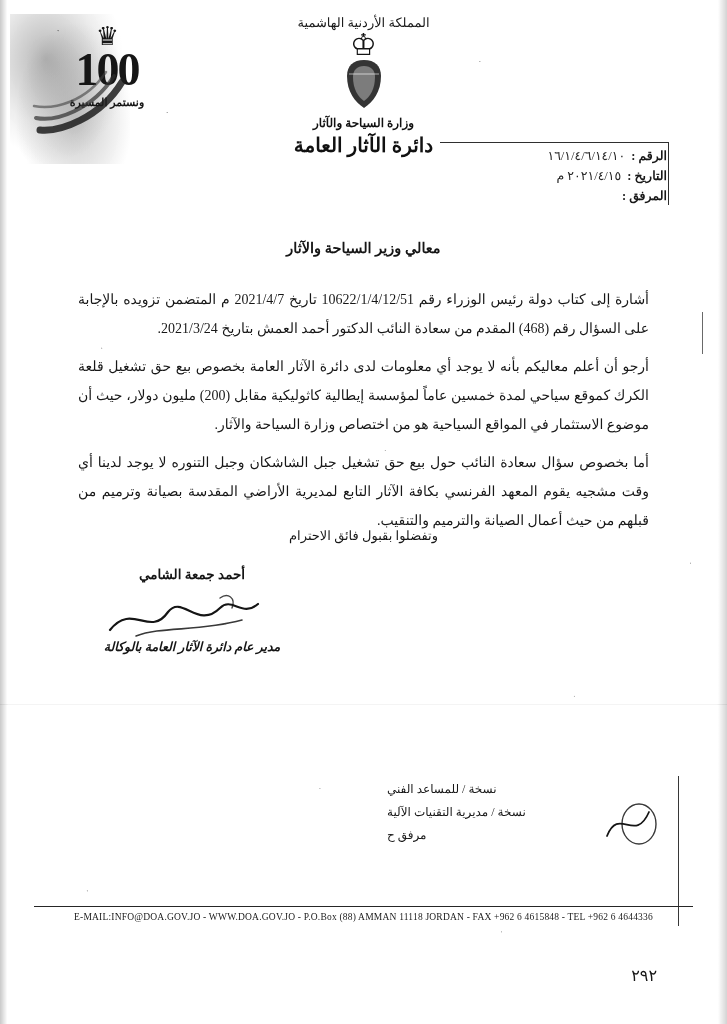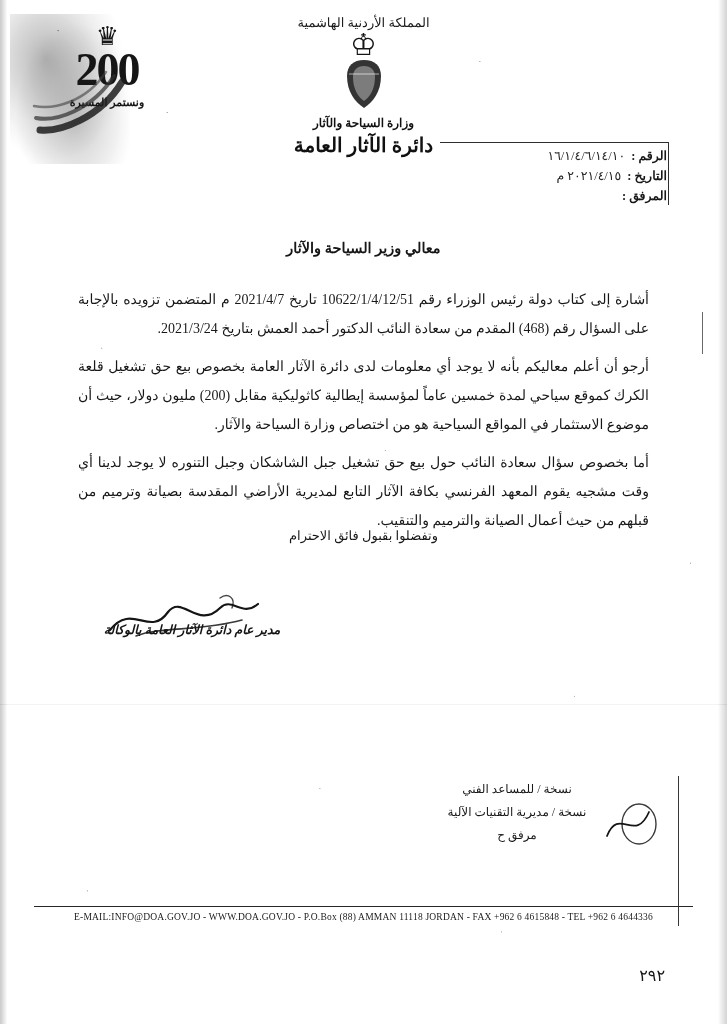--- a/index.html
+++ b/index.html
@@ -241,21 +241,21 @@
     height: 60px;
     pointer-events: none;
   }
   
   .cc-block {
     position: absolute;
     right: 80px;
     top: 778px;
     width: 260px;
     direction: rtl;
-    text-align: center;
+    text-align: left;
     font-size: 12px;
     line-height: 1.9;
     color: #1d1d1d;
     filter: blur(0.25px);
   }
   .cc-stamp {
     position: absolute;
     right: 80px;
     top: 800px;
     width: 70px;
@@ -277,21 +277,21 @@
   }
   .footer-rule {
     position: absolute;
     left: 34px;
     right: 34px;
     top: 906px;
     border-top: 1px solid #2a2a2a;
   }
   .page-number {
     position: absolute;
-    right: 62px;
+    right: 70px;
     top: 966px;
     font-size: 16px;
     direction: rtl;
     color: #1c1c1c;
     filter: blur(0.3px);
   }
   .right-mark {
     position: absolute;
     right: 48px;
     top: 776px;
@@ -319,21 +319,21 @@
 <body>
 
 <div class="page">
 
   <div class="edge-left"></div>
   <div class="edge-right"></div>
   <div class="smudge-left"></div>
 
   <div class="centennial">
     <div class="crown">♛</div>
-    <div class="hundred">200</div>
+    <div class="hundred">100</div>
     <div class="slogan">ونستمر المسيرة</div>
   </div>
   <svg class="swoosh" viewBox="0 0 110 80">
     <path d="M10 70 C 30 72, 70 58, 92 22" stroke="#222" stroke-width="7" fill="none" stroke-linecap="round" opacity="0.85"></path>
     <path d="M6 58 C 26 62, 62 50, 84 16" stroke="#333" stroke-width="4" fill="none" stroke-linecap="round" opacity="0.7"></path>
     <path d="M4 46 C 24 50, 56 42, 76 12" stroke="#444" stroke-width="2.5" fill="none" stroke-linecap="round" opacity="0.6"></path>
   </svg>
 
   <div class="ministry">
     <div class="emblem">المملكة الأردنية الهاشمية</div>
@@ -367,20 +367,21 @@
 
   <div class="body-text">
     <p>أشارة إلى كتاب دولة رئيس الوزراء رقم 10622/1/4/12/51 تاريخ 2021/4/7 م المتضمن تزويده بالإجابة على السؤال رقم (468) المقدم من سعادة النائب الدكتور أحمد العمش بتاريخ 2021/3/24.</p>
     <p>أرجو أن أعلم معاليكم بأنه لا يوجد أي معلومات لدى دائرة الآثار العامة بخصوص بيع حق تشغيل قلعة الكرك كموقع سياحي لمدة خمسين عاماً لمؤسسة إيطالية كاثوليكية مقابل (200) مليون دولار، حيث أن موضوع الاستثمار في المواقع السياحية هو من اختصاص وزارة السياحة والآثار.</p>
     <p>أما بخصوص سؤال سعادة النائب حول بيع حق تشغيل جبل الشاشكان وجبل التنوره لا يوجد لدينا أي وقت مشجيه يقوم المعهد الفرنسي بكافة الآثار التابع لمديرية الأراضي المقدسة بصيانة وترميم من قبلهم من حيث أعمال الصيانة والترميم والتنقيب.</p>
   </div>
 
   <div class="closing">وتفضلوا بقبول فائق الاحترام</div>
 
   <div class="signature-block">
+    <div class="name">أحمد جمعة الشامي</div>
     <div class="title">مدير عام دائرة الآثار العامة بالوكالة</div>
   </div>
   <svg class="scribble" viewBox="0 0 170 60">
     <path d="M8 44 C 30 16, 48 52, 66 26 C 80 8, 96 44, 118 22 C 130 10, 140 32, 156 18" stroke="#1a1a1a" stroke-width="2.2" fill="none" stroke-linecap="round"></path>
     <path d="M34 50 C 60 40, 96 46, 140 34" stroke="#1a1a1a" stroke-width="1.6" fill="none" stroke-linecap="round" opacity="0.85"></path>
     <path d="M118 12 C 126 6, 134 12, 130 22" stroke="#1a1a1a" stroke-width="1.4" fill="none" stroke-linecap="round" opacity="0.8"></path>
   </svg>
 
   <div class="fold-line"></div>
 

